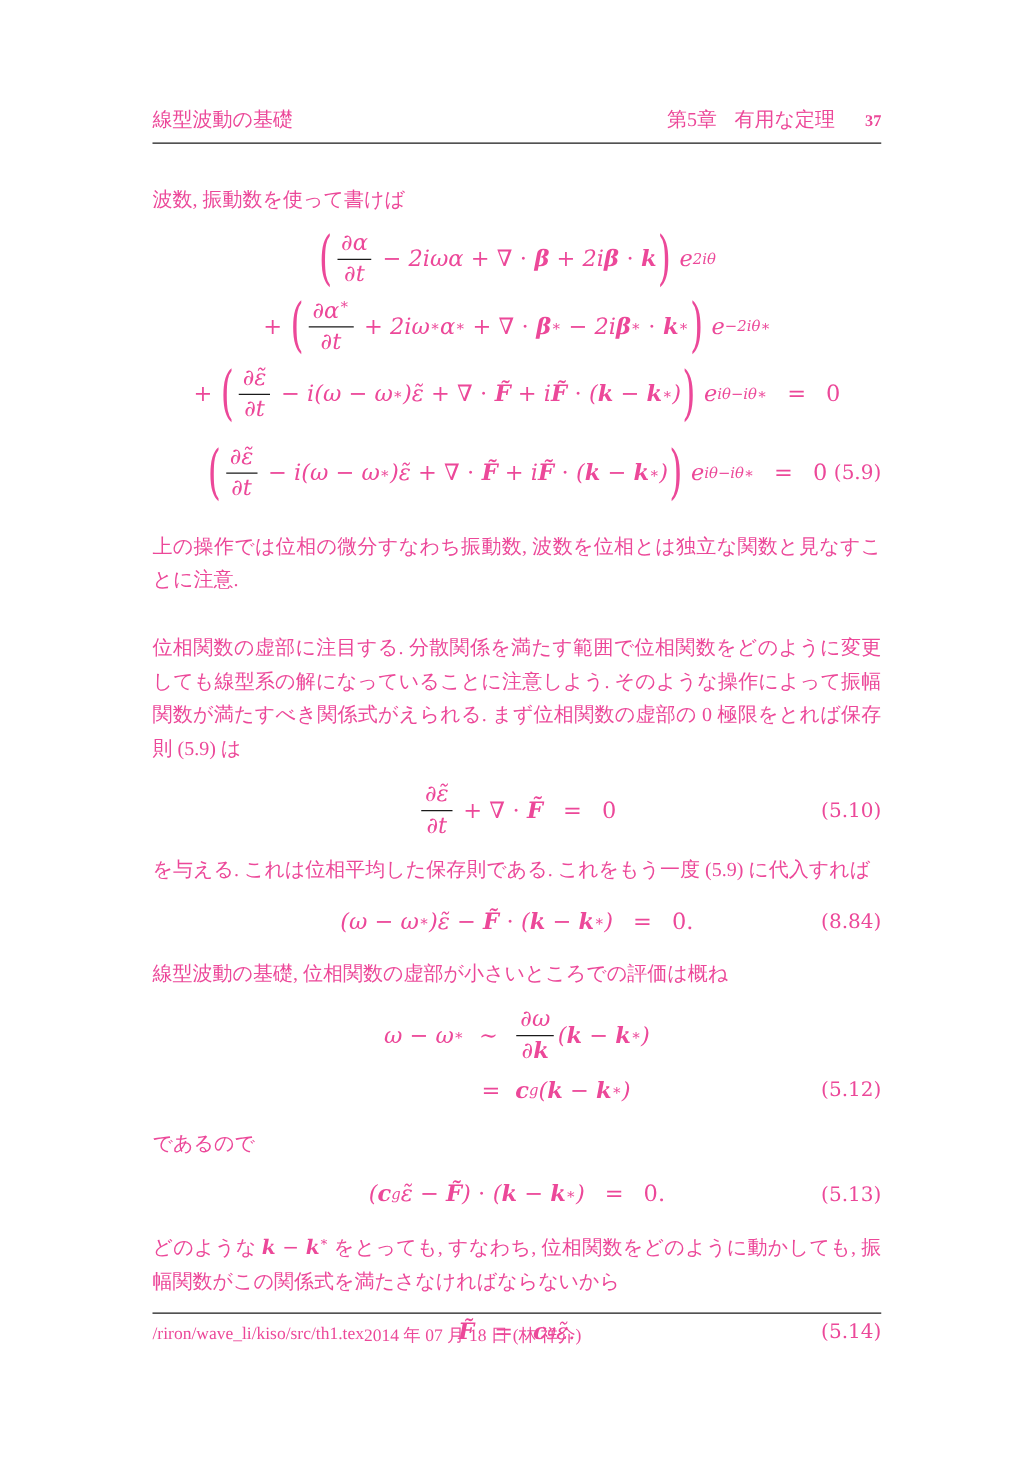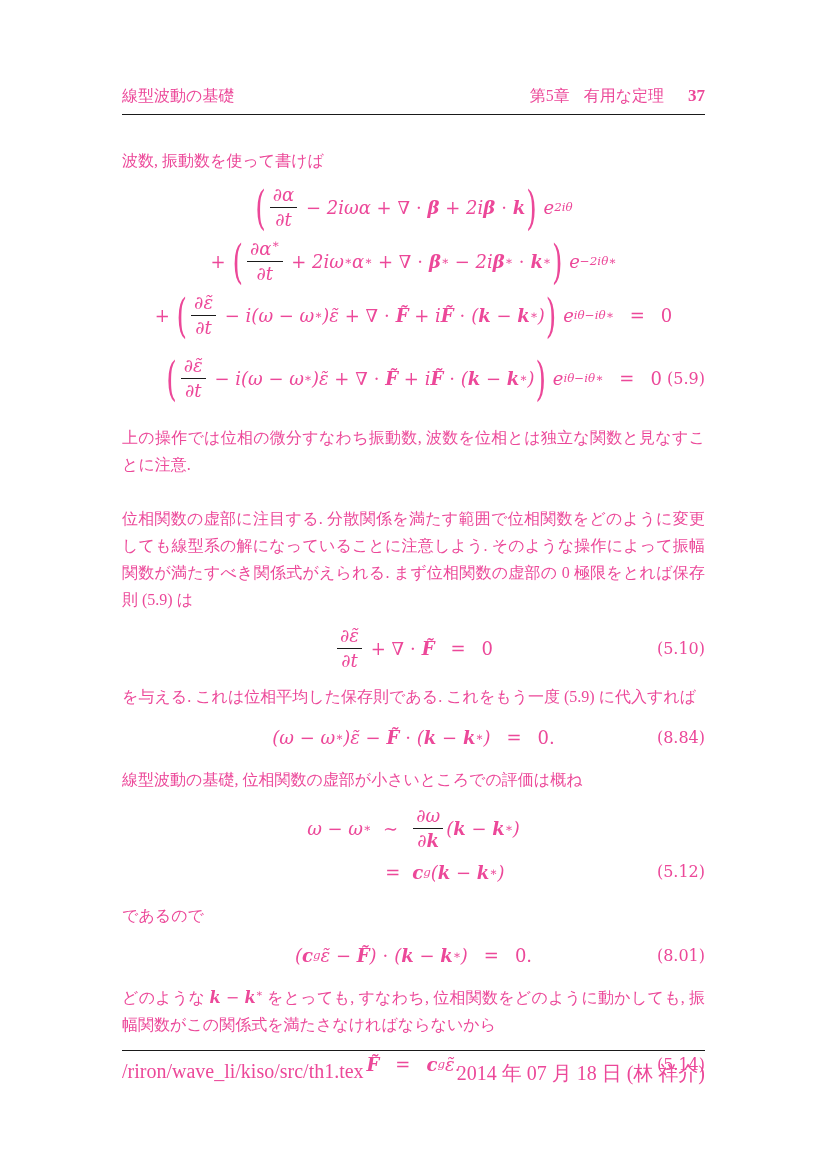--- a/index.html
+++ b/index.html
@@ -11,21 +11,21 @@
     color:#ec4899;
     font-family:"Liberation Serif","DejaVu Serif",serif;
   }
   .content{
     position:absolute;
     left:122px; right:121px; top:86px;
   }
   
   .hdr{display:flex;justify-content:space-between;align-items:baseline;font-size:16px;}
   .hdr-right{display:flex;align-items:baseline;gap:14px;}
-  .hdr .pgnum{font-weight:bold;font-size:17px;margin-left:10px;}
+  .hdr .pgnum{font-weight:bold;font-size:13px;margin-left:10px;}
   .rule{border:none;border-top:1.3px solid #1a1a1a;margin:7px 0 0 0;}
   
   p.para{
     font-size:16px;line-height:27px;margin:0;
     text-align:justify;
   }
   .jp{font-family:"Liberation Serif","DejaVu Serif",serif;}
   .mi{font-family:"DejaVu Serif","Liberation Serif",serif;font-style:italic;}
   .mb{font-family:"DejaVu Serif","Liberation Serif",serif;font-style:italic;font-weight:bold;}
   .mr{font-family:"DejaVu Serif","Liberation Serif",serif;font-style:normal;}
@@ -38,21 +38,21 @@
   
   .eqwrap{position:relative;text-align:center;font-size:18px;font-family:"DejaVu Serif",serif;}
   .eqline{min-height:34px;display:flex;align-items:center;justify-content:center;flex-wrap:nowrap;white-space:pre;}
   .eqline.tall{min-height:54px;}
   .eqnum{position:absolute;right:0;top:50%;transform:translateY(-50%);font-size:16px;font-style:normal;font-family:"DejaVu Serif",serif;}
   .eqnum.bottom{top:auto;bottom:8px;transform:none;}
   .eqalign{display:inline-block;text-align:left;}
   .eqalign .eqline{justify-content:flex-start;}
   
   .footer{position:absolute;left:122px;right:121px;top:1050px;}
-  .footer-row{display:flex;justify-content:space-between;font-size:20px;margin-top:9px;}
+  .footer-row{display:flex;font-size:14px;margin-top:9px;}
   .sp{display:inline-block;}
 </style>
 </head>
 <body>
 
 <div class="page">
   <div class="content">
 
     <div class="hdr">
       <span>線型波動の基礎</span>
@@ -101,21 +101,21 @@
         <div class="eqline tall"><span class="mi">ω − ω</span><span class="msup">∗</span><span class="sp" style="width: 12px;"></span><span class="mr">∼</span><span class="sp" style="width: 12px;"></span><span class="frac"><span class="num"><span class="mi">∂ω</span></span><span class="den"><span class="mi">∂</span><span class="mb">k</span></span></span><span class="mi">(</span><span class="mb">k</span><span class="mi"> − </span><span class="mb">k</span><span class="msup">∗</span><span class="mi">)</span></div>
         <div class="eqline"><span class="sp" style="width: 66px;"></span><span class="sp" style="width: 12px;"></span><span class="mr">=</span><span class="sp" style="width: 12px;"></span><span class="mb">c</span><span class="msub">g</span><span class="mi">(</span><span class="mb">k</span><span class="mi"> − </span><span class="mb">k</span><span class="msup">∗</span><span class="mi">)</span></div>
       </span>
       <span class="eqnum bottom">(5.12)</span>
     </div>
 
     <p class="para" style="margin-top:13px;"><span class="jp">であるので</span></p>
 
     <div class="eqwrap" style="margin-top:9px;">
       <div class="eqline"><span class="mi">(</span><span class="mb">c</span><span class="msub">g</span><span class="mi">ε̃ − </span><span class="mb">F̃</span><span class="mi">) ⋅ (</span><span class="mb">k</span><span class="mi"> − </span><span class="mb">k</span><span class="msup">∗</span><span class="mi">)</span><span class="sp" style="width: 16px;"></span><span class="mr">=</span><span class="sp" style="width: 16px;"></span><span class="mr">0.</span></div>
-      <span class="eqnum">(8.01)</span>
+      <span class="eqnum">(5.13)</span>
     </div>
 
     <p class="para" style="margin-top:12px;"><span class="jp">どのような </span><span class="mb">k</span><span class="mi"> − </span><span class="mb">k</span><span class="msup">∗</span><span class="jp"> をとっても, すなわち, 位相関数をどのように動かしても, 振幅関数がこの関係式を満たさなければならないから</span></p>
 
     <div class="eqwrap" style="margin-top:9px;">
       <div class="eqline"><span class="mb">F̃</span><span class="sp" style="width: 16px;"></span><span class="mr">=</span><span class="sp" style="width: 16px;"></span><span class="mb">c</span><span class="msub">g</span><span class="mi">ε̃.</span></div>
       <span class="eqnum">(5.14)</span>
     </div>
 
   </div>

